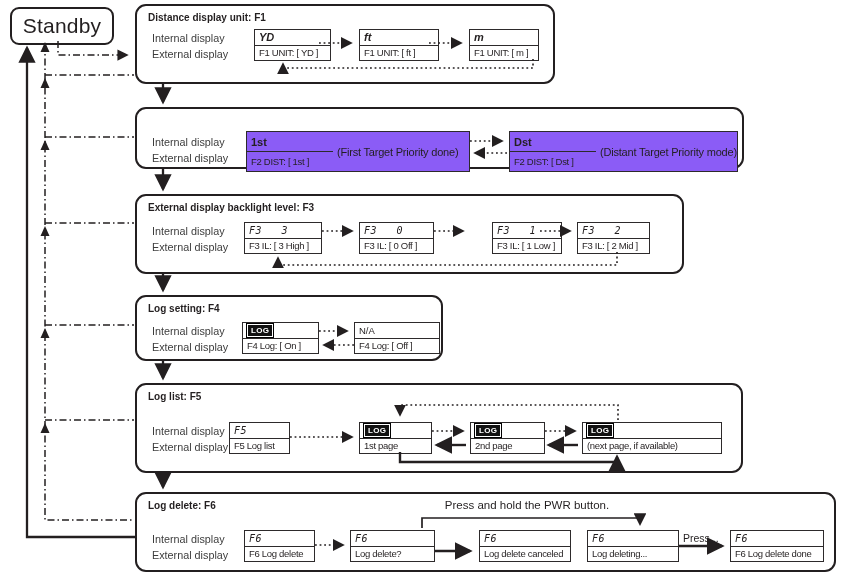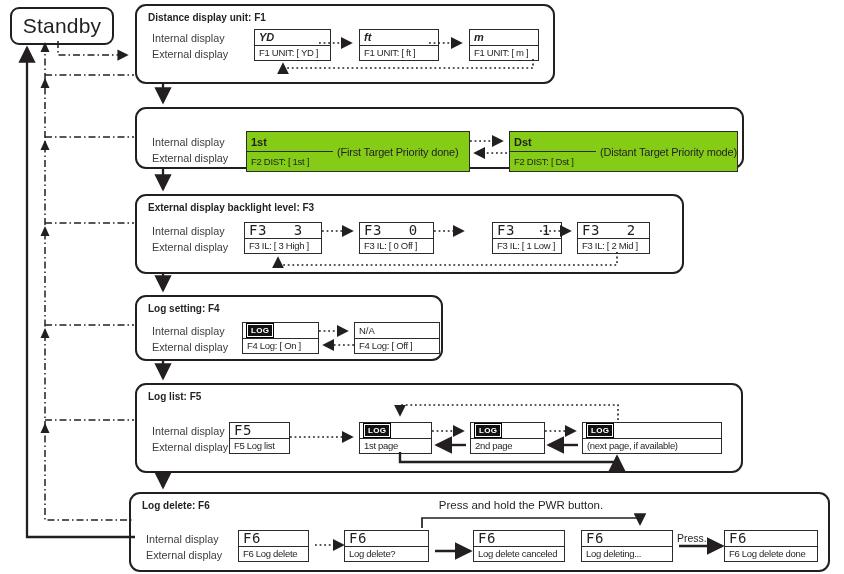--- a/index.html
+++ b/index.html
@@ -25,29 +25,29 @@
   .disp{
     position:absolute;border:1.5px solid #2d2a2b;background:#fff;
     display:flex;flex-direction:column;box-sizing:border-box;
   }
   .disp .r{flex:1;display:flex;align-items:center;padding:0 4px;white-space:pre;overflow:hidden;}
   .disp .r.in{border-bottom:1.5px solid #2d2a2b;}
   .ext{font-size:9.5px;letter-spacing:-0.3px;white-space:pre;}
   .bi{font-weight:bold;font-style:italic;font-size:11px;}
   .b{font-weight:bold;font-size:11px;}
   .plain{font-size:9.5px;}
-  .seg{font-family:"DejaVu Sans Mono",monospace;font-size:14px;letter-spacing:0.5px;white-space:pre;}
+  .seg{font-family:"DejaVu Sans Mono",monospace;font-style:italic;font-size:10px;letter-spacing:0.5px;white-space:pre;}
   .badge{
     display:inline-block;background:#111;color:#fff;font-size:8px;font-weight:bold;
     line-height:9px;padding:1px 3px;border:1px solid #fff;outline:1px solid #000;
     letter-spacing:0.3px;
   }
   
   .f2opt{
-    position:absolute;border:1.5px solid #2d2a2b;background:#84cc16;
+    position:absolute;border:1.5px solid #2d2a2b;background:#8b5cf6;
     display:flex;align-items:stretch;box-sizing:border-box;
   }
   .f2col{width:86px;display:flex;flex-direction:column;flex:none;}
   .f2col .in{flex:1;display:flex;align-items:center;padding:0 4px;border-bottom:1.4px solid #2d2a2b;}
   .f2col .ex{flex:1;display:flex;align-items:center;padding:0 4px;}
   .note{align-self:center;font-size:11px;letter-spacing:-0.2px;padding-left:4px;white-space:nowrap;}
   .hint{position:absolute;font-size:11.5px;white-space:nowrap;text-align:center;}
   .waitlab{position:absolute;font-size:10.5px;white-space:nowrap;}
   
   #wires{position:absolute;left:0;top:0;z-index:3;pointer-events:none;}
@@ -157,21 +157,21 @@
     <div class="disp" style="left:333px;top:37px;width:75px;height:32px;">
       <div class="r in"><span class="badge">LOG</span></div>
       <div class="r"><span class="ext">2nd page</span></div>
     </div>
     <div class="disp" style="left:445px;top:37px;width:140px;height:32px;">
       <div class="r in"><span class="badge">LOG</span></div>
       <div class="r"><span class="ext">(next page, if available)</span></div>
     </div>
   </div>
 
-  <div class="sec" style="left:129px;top:492px;width:701px;height:80px;">
+  <div class="sec" style="left:135px;top:492px;width:701px;height:80px;">
     <div class="sec-title">Log delete: F6</div>
     <div class="hint" style="left:280px;top:5px;width:220px;">Press and hold the PWR button.</div>
     <div class="waitlab" style="left:546px;top:38px;">Press...</div>
     <div class="rowlab" style="top:38px;">Internal display</div>
     <div class="rowlab" style="top:54px;">External display</div>
     <div class="disp" style="left:107px;top:36px;width:71px;height:32px;">
       <div class="r in"><span class="seg">F6</span></div>
       <div class="r"><span class="ext">F6 Log delete</span></div>
     </div>
     <div class="disp" style="left:213px;top:36px;width:85px;height:32px;">

